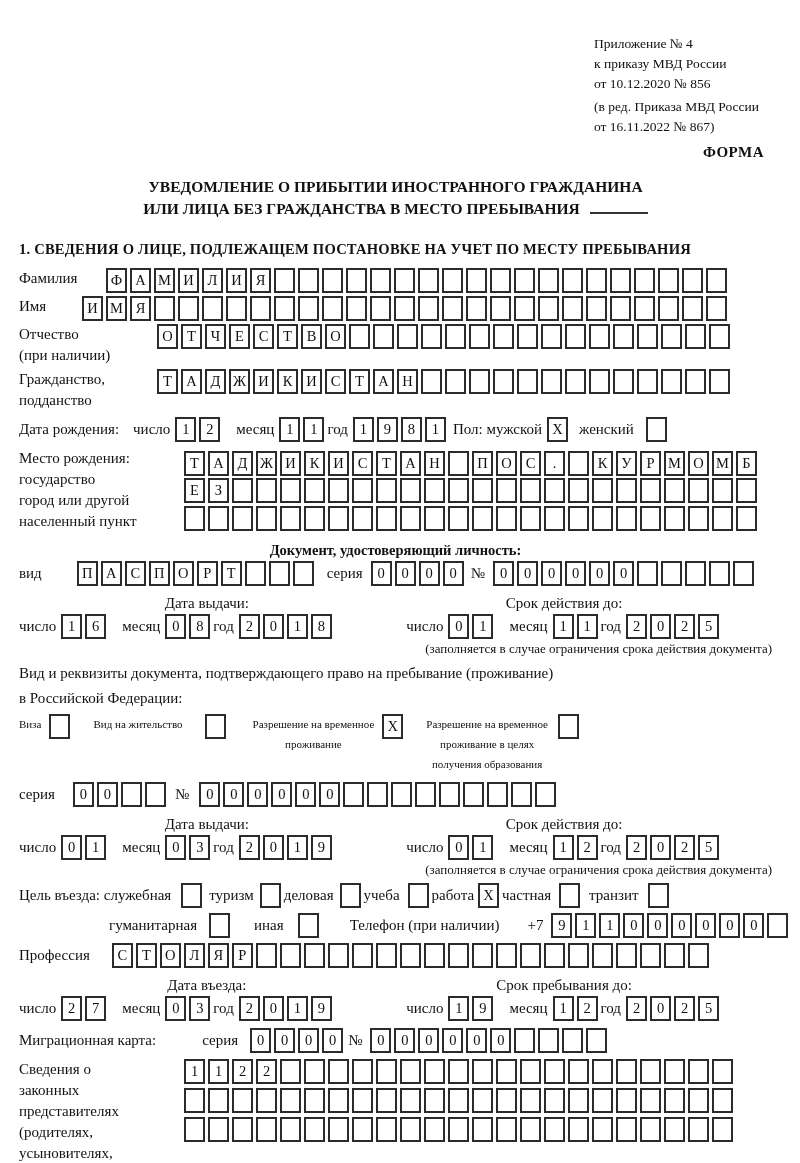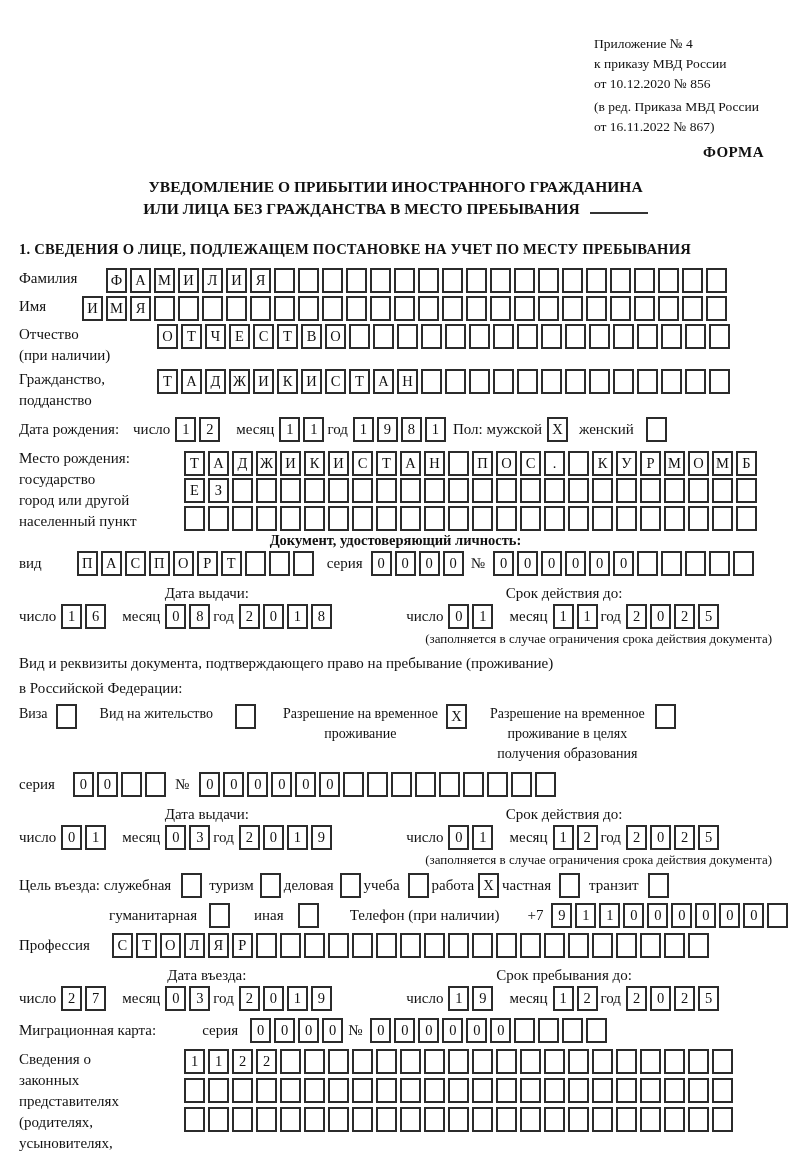--- a/index.html
+++ b/index.html
@@ -38,21 +38,21 @@
   
   .dgroup { display:flex; align-items:center; }
   .dgroup .word { font-size:15px; margin-right:5px; }
   .dgroup .sp { width:13px; flex:none; }
   .twocol { display:flex; margin-top:9px; }
   .col-head { text-align:center; font-size:15px; margin-bottom:2px; }
   .note-right { text-align:right; font-size:13px; margin-top:2px; }
 
   
   .permits { display:flex; align-items:flex-start; margin-top:5px; }
-  .permit-label { font-size:14px; line-height:20px; }
+  .permit-label { font-size:11px; line-height:20px; }
   .permit-label.center { text-align:center; }
   .pbox { margin-left:8px; margin-right:14px; }
 
   .stack { display:flex; flex-direction:column; }
   .cgap2 > .cellrow { margin-top:2.5px; }
 </style>
 </head>
 <body>
 
 <div class="page">
@@ -320,21 +320,21 @@
           <span class="cell"></span>
           <span class="cell"></span>
           <span class="cell"></span>
           <span class="cell"></span>
           <span class="cell"></span>
           <span class="cell"></span>
         </div>
     </div>
   </div>
 
-  <div style="text-align:center; font-weight:bold; font-size:14.5px; margin-top:0;">Документ, удостоверяющий личность:</div>
+  <div style="text-align:center; font-weight:bold; font-size:14.5px; margin-top:10px;">Документ, удостоверяющий личность:</div>
 
   <div class="vrow" style="margin-top:2px;">
     <span class="lbl">вид</span>
     <span class="cellrow" style="margin-left:35px;">
         <span class="cell">П</span>
         <span class="cell">А</span>
         <span class="cell">С</span>
         <span class="cell">П</span>
         <span class="cell">О</span>
         <span class="cell">Р</span>

